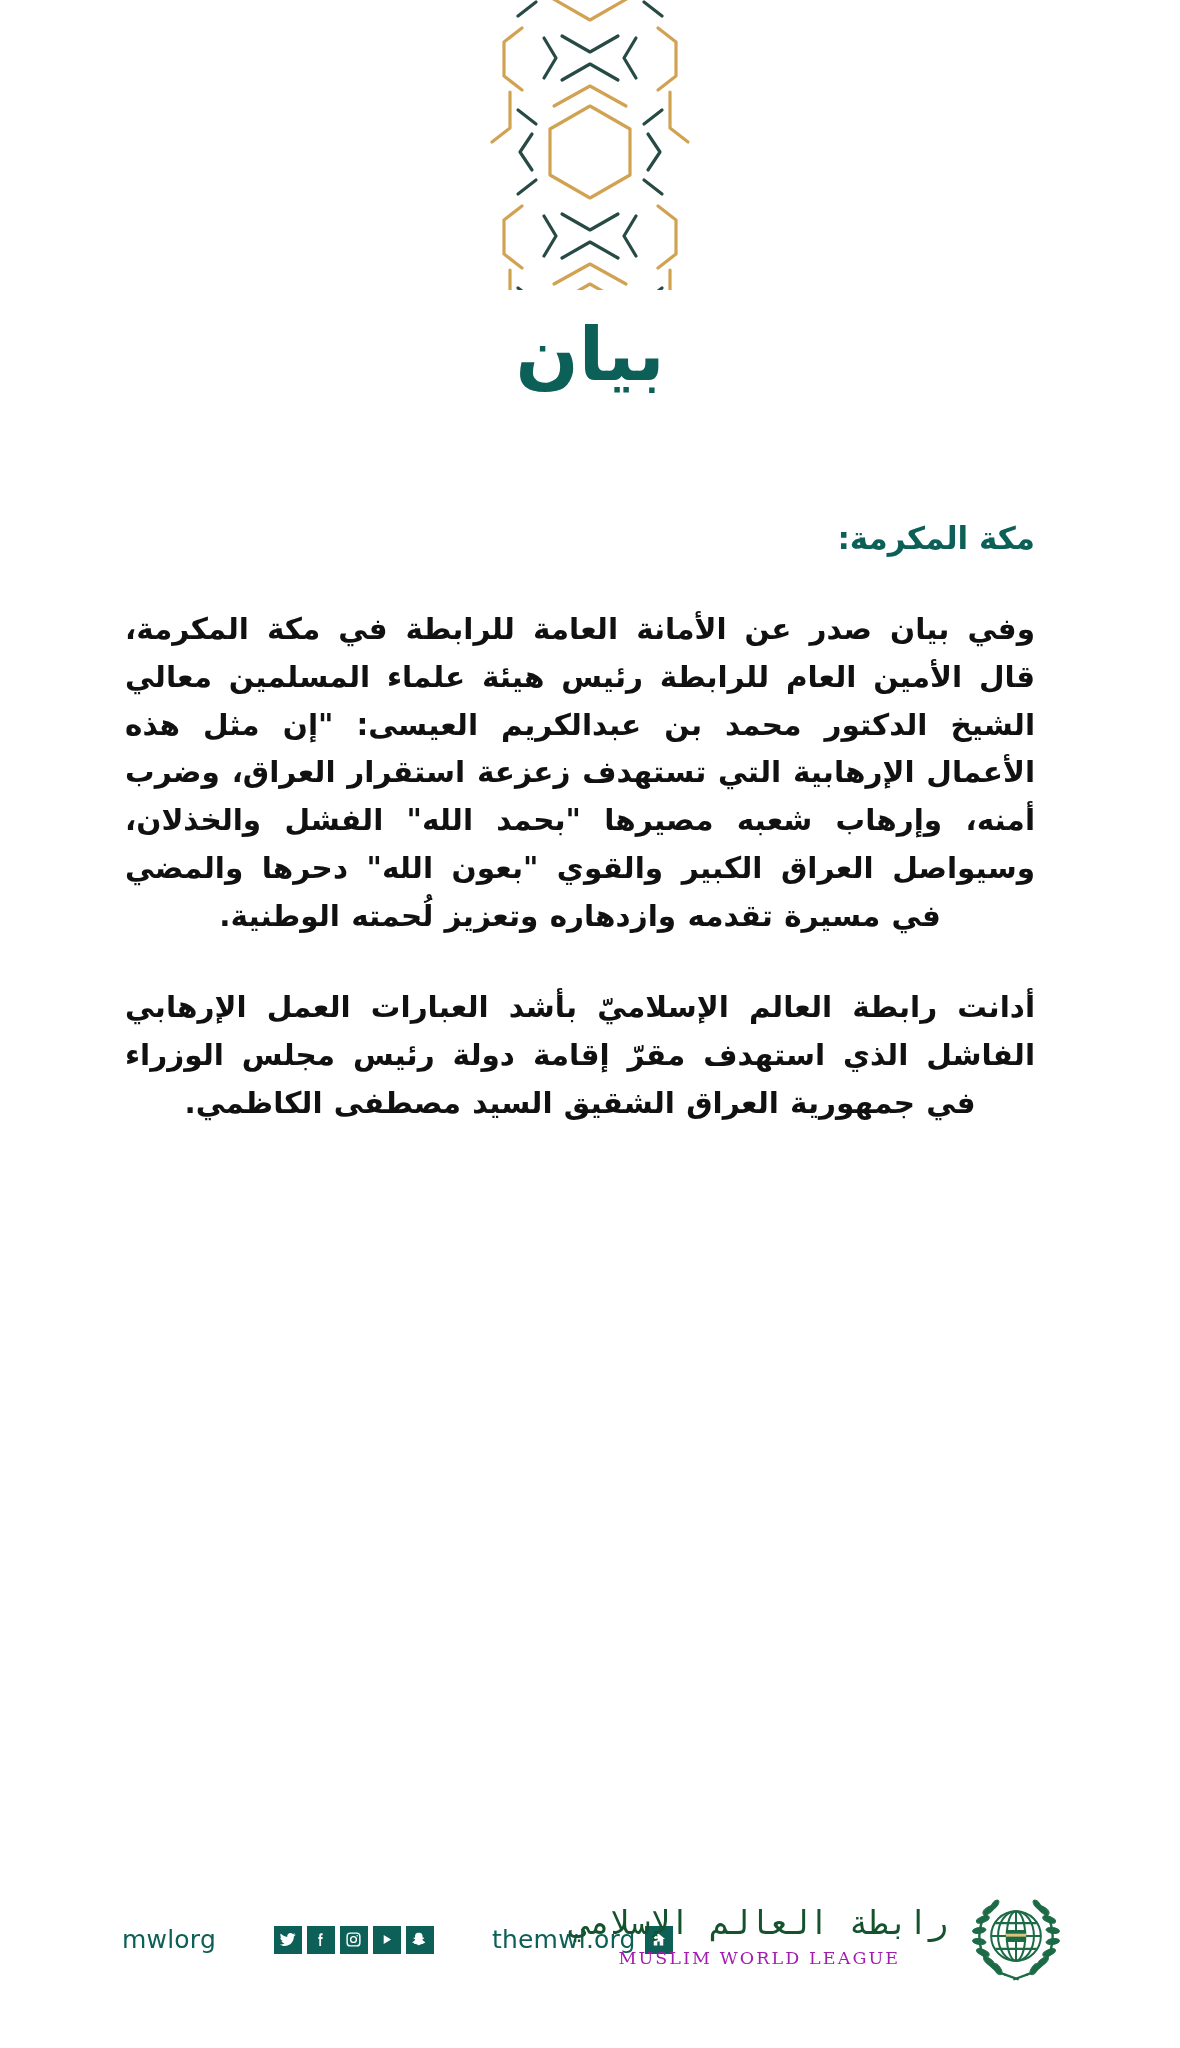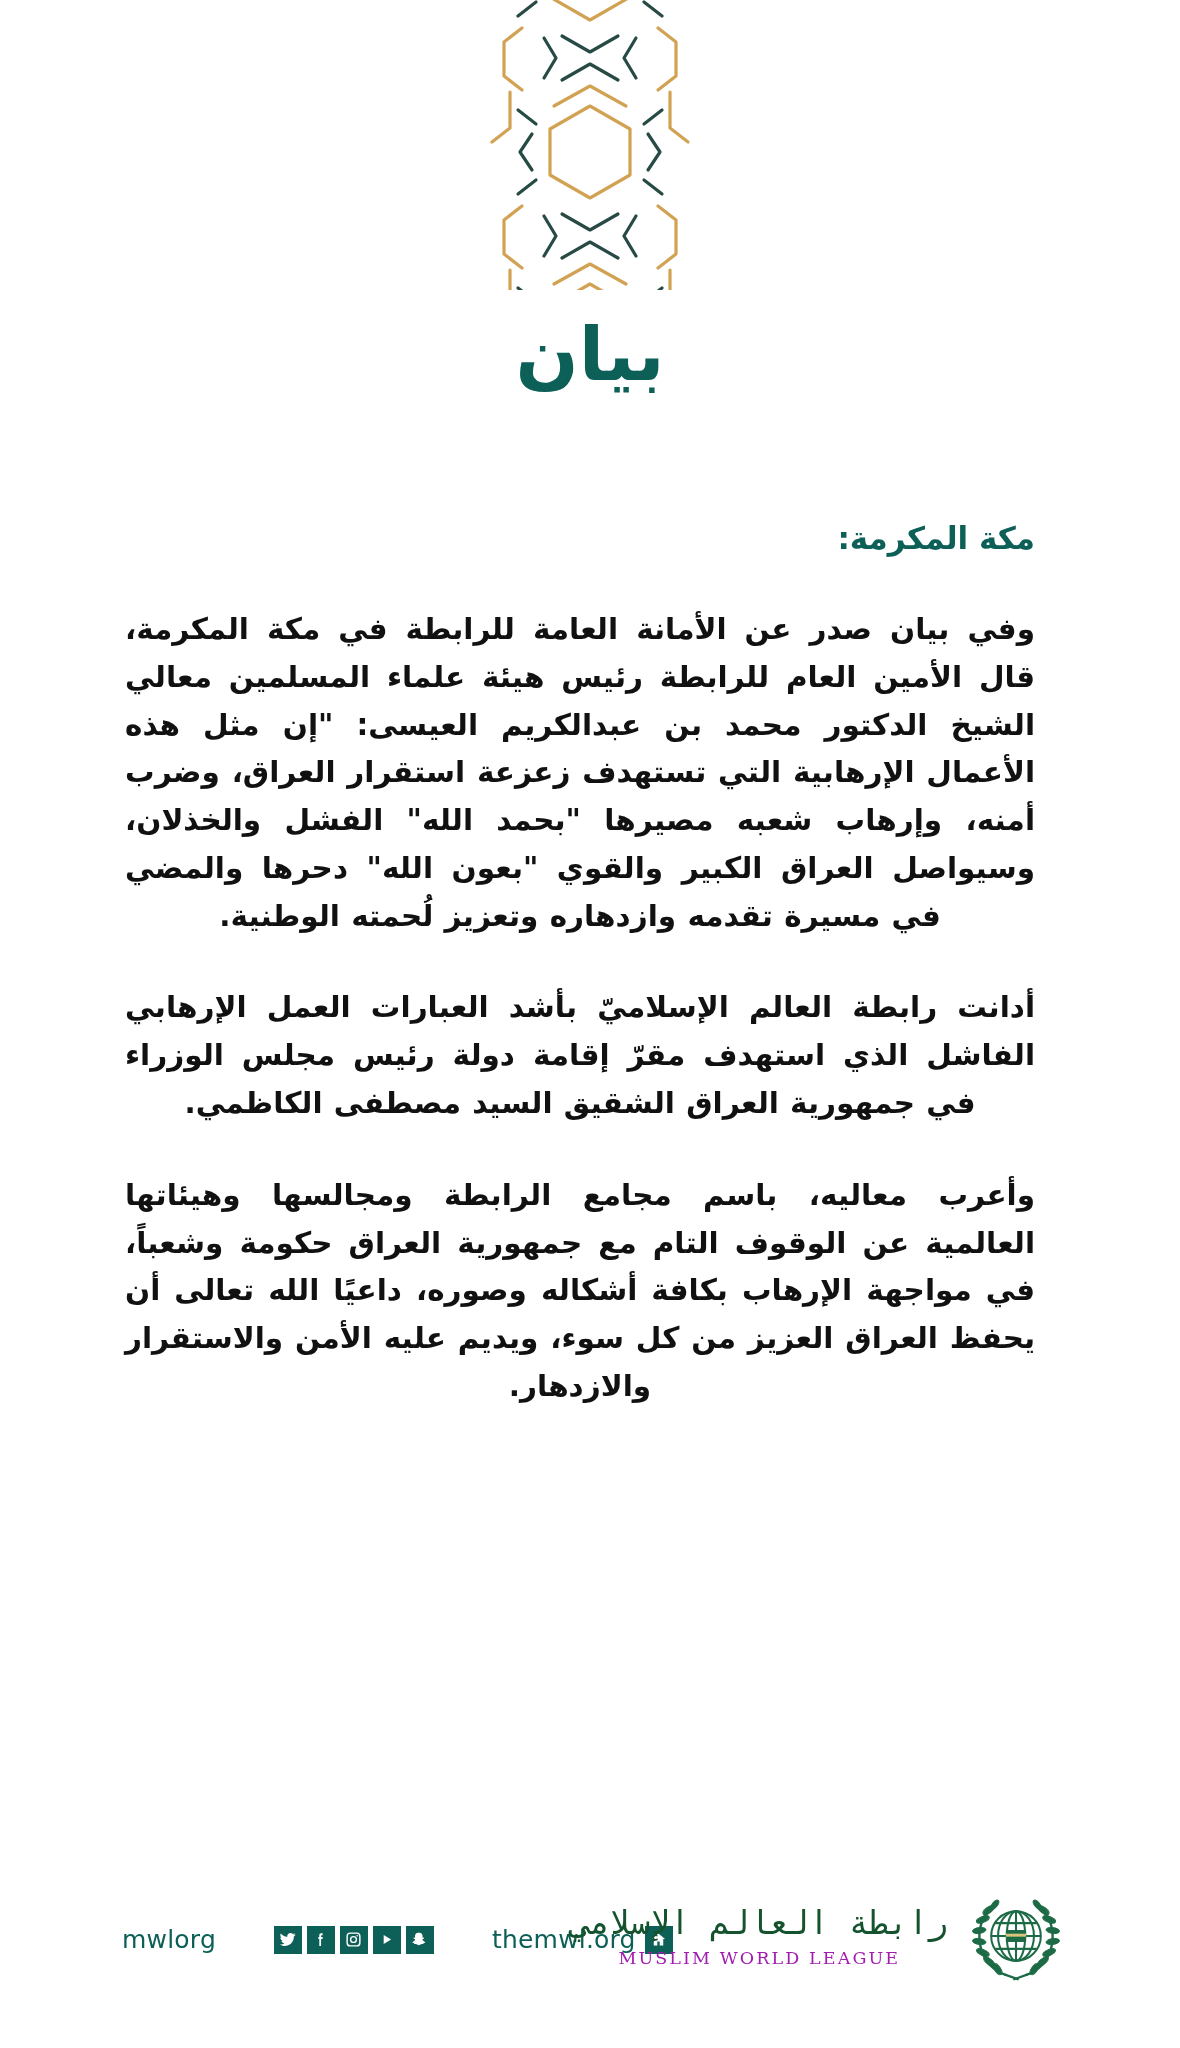--- a/index.html
+++ b/index.html
@@ -212,21 +212,20 @@
   </div>
 
   <div class="title-wrap">
     <div class="doc-title">بيان</div>
   </div>
 
   <div class="body-col">
     <div class="dateline">مكة المكرمة:</div>
     <p class="para">وفي بيان صدر عن الأمانة العامة للرابطة في مكة المكرمة، قال الأمين العام للرابطة رئيس هيئة علماء المسلمين معالي الشيخ الدكتور محمد بن عبدالكريم العيسى: "إن مثل هذه الأعمال الإرهابية التي تستهدف زعزعة استقرار العراق، وضرب أمنه، وإرهاب شعبه مصيرها "بحمد الله" الفشل والخذلان، وسيواصل العراق الكبير والقوي "بعون الله" دحرها والمضي في مسيرة تقدمه وازدهاره وتعزيز لُحمته الوطنية.</p>
     <p class="para">أدانت رابطة العالم الإسلاميّ بأشد العبارات العمل الإرهابي الفاشل الذي استهدف مقرّ إقامة دولة رئيس مجلس الوزراء في جمهورية العراق الشقيق السيد مصطفى الكاظمي.</p>
-    <p class="para">وأعرب معاليه، باسم مجامع الرابطة ومجالسها وهيئاتها العالمية عن الوقوف التام مع جمهورية العراق حكومة وشعباً، في مواجهة الإرهاب بكافة أشكاله وصوره، داعيًا الله تعالى أن يحفظ العراق العزيز من كل سوء، ويديم عليه الأمن والاستقرار والازدهار.</p>
   </div>
 
   <div class="footer">
 
     <div class="social-cluster">
       <span class="handle-text">mwlorg</span>
 
       <span class="sep-gap"></span>
 
       <span class="icon-row">

